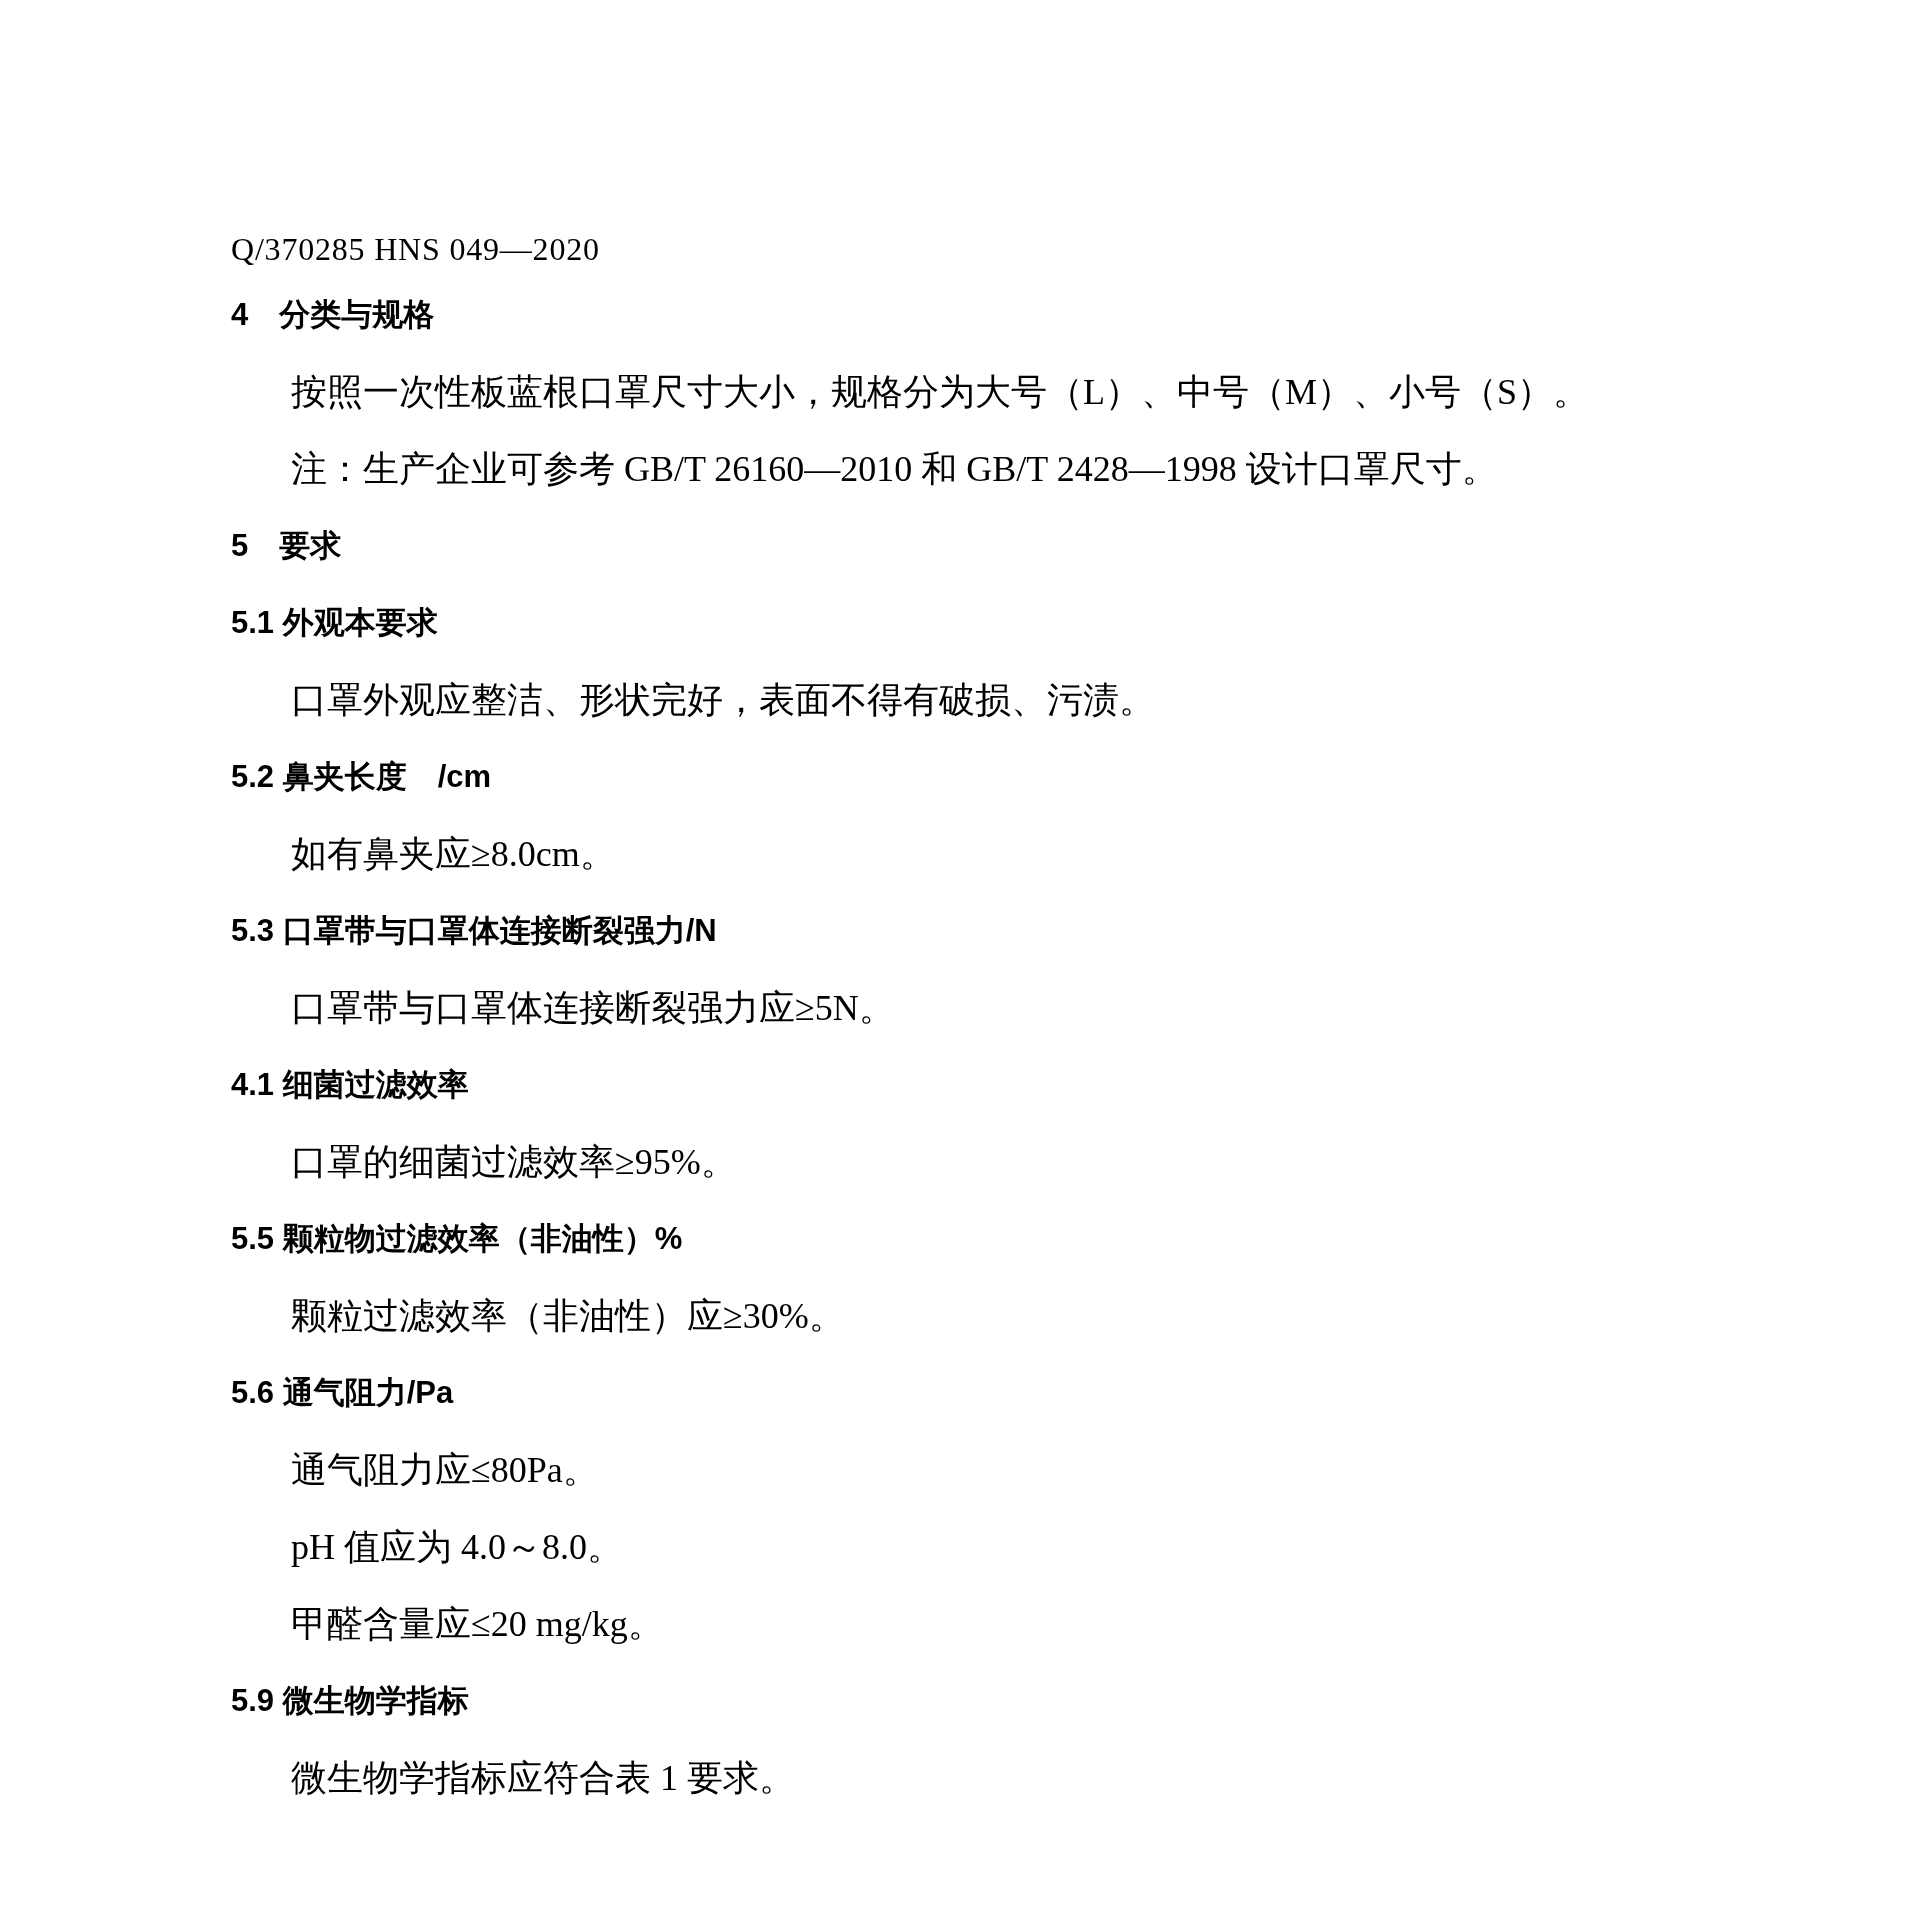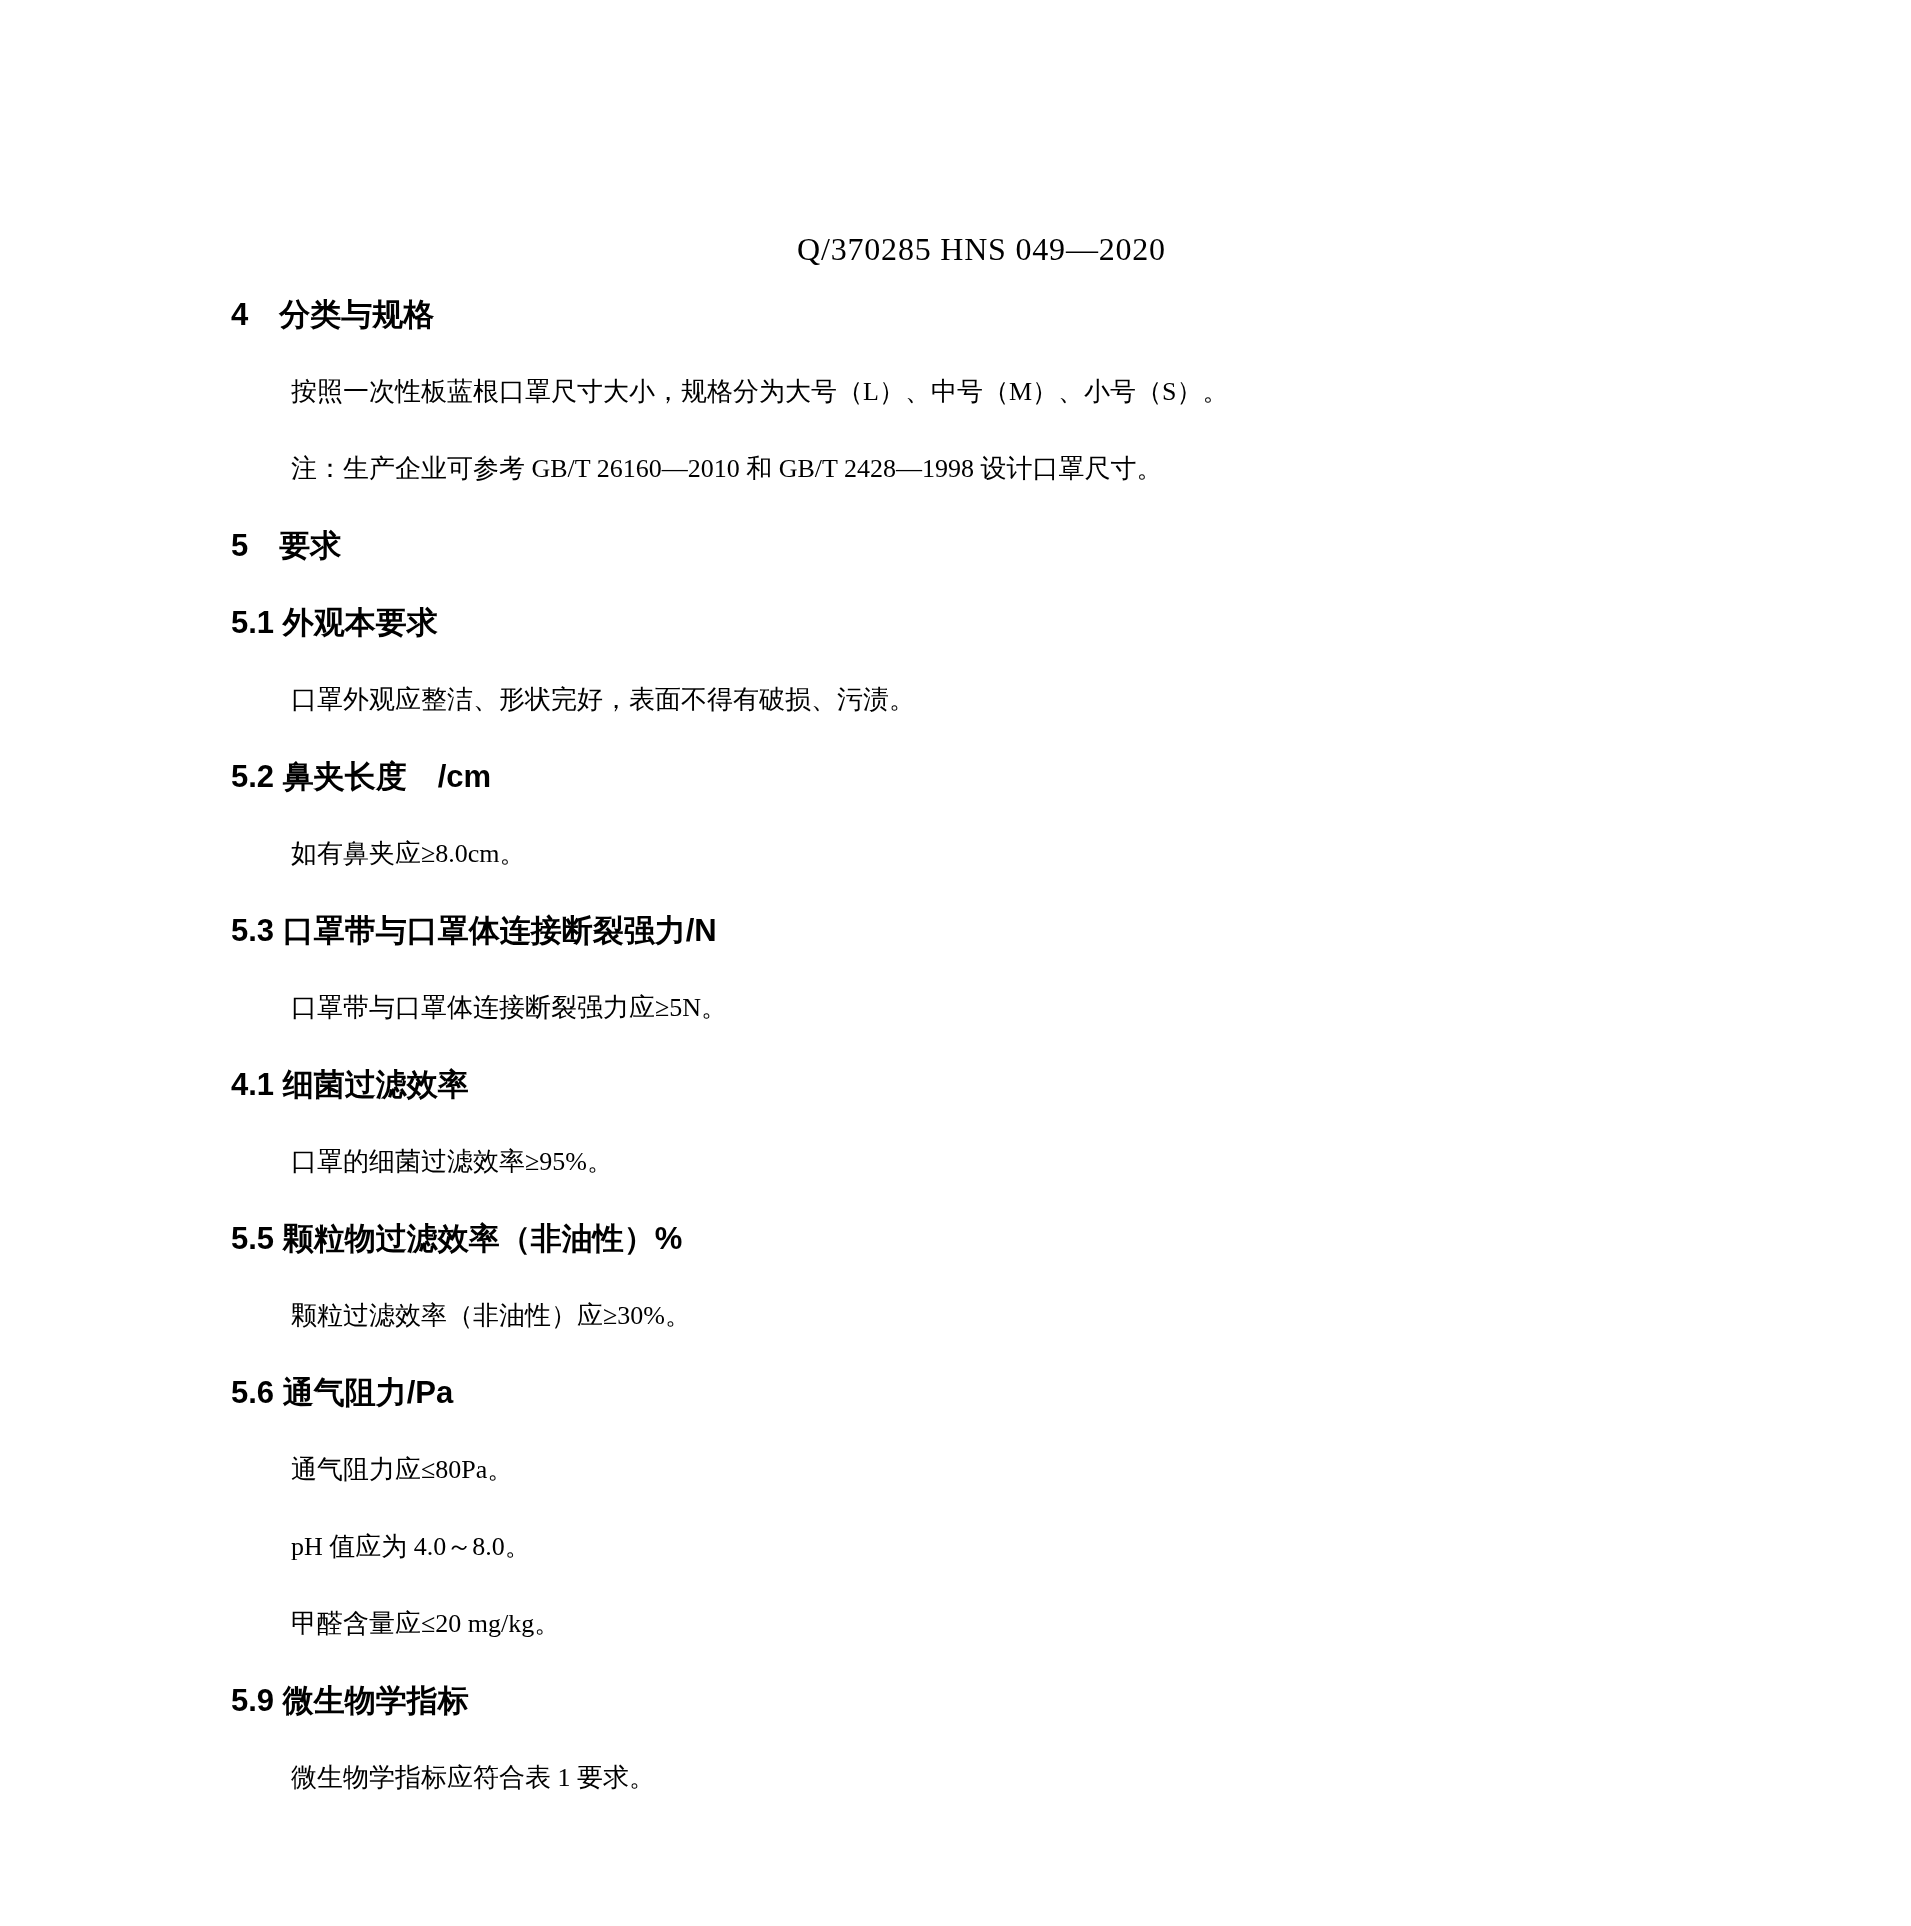--- a/index.html
+++ b/index.html
@@ -20,38 +20,38 @@
     top: 0;
     width: 1911px;
     height: 2703px;
     box-sizing: border-box;
     padding: 233px 179px 0 231px;
   }
   .doc-code {
     font-family: "Liberation Serif", serif;
     font-size: 32px;
     line-height: 32px;
-    text-align: center;
+    text-align: left;
     letter-spacing: 0.8px;
     margin-bottom: 34px;
     white-space: nowrap;
   }
   .line {
     white-space: nowrap;
     margin-bottom: 45px;
   }
   .heading {
     font-family: "Liberation Sans", sans-serif;
     font-weight: bold;
     font-size: 31px;
     line-height: 32px;
   }
   .para {
     font-family: "Liberation Serif", serif;
-    font-size: 26px;
+    font-size: 36px;
     line-height: 32px;
     padding-left: 60px; 
   }
 </style>
 </head>
 <body>
 
 <div class="page">
 
   <div class="doc-code">Q/370285 HNS 049—2020</div>

